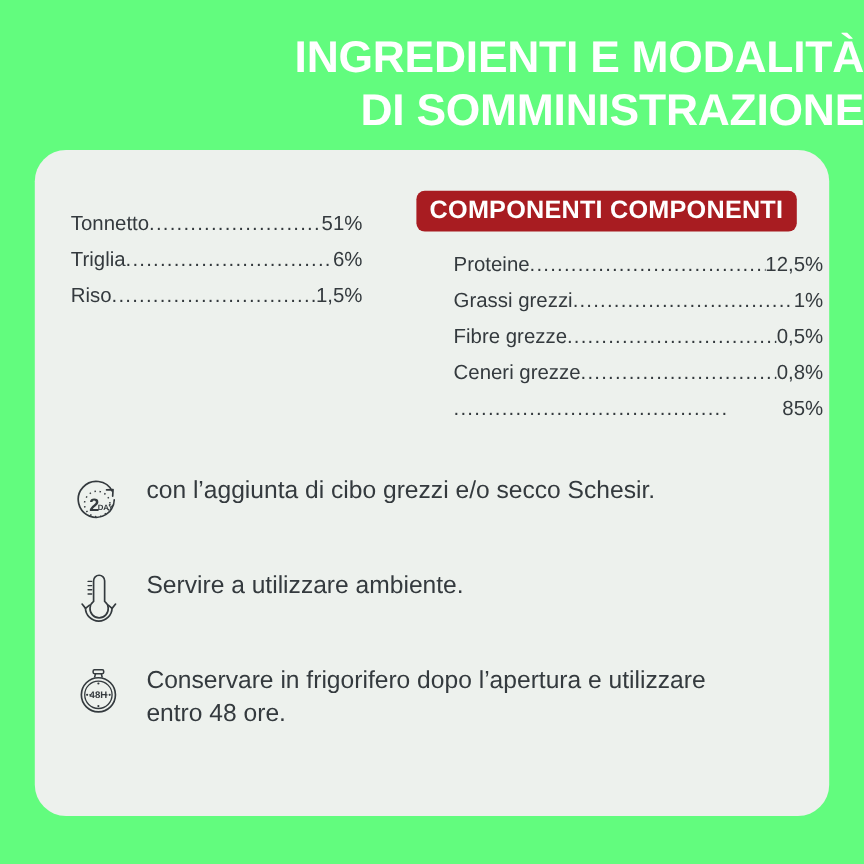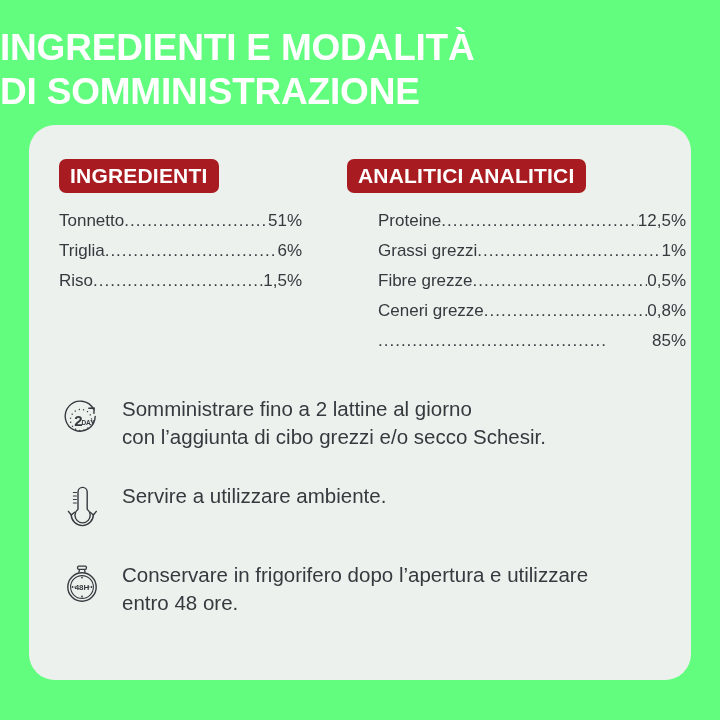--- a/index.html
+++ b/index.html
@@ -18,21 +18,21 @@
     width: 720px;
     height: 720px;
     background: #62fc7e;
   }
   
   .title-block {
     position: absolute;
     left: 0;
     top: 26px;
     width: 720px;
-    text-align: left;
+    text-align: right;
   }
   .title-line {
     display: block;
     color: #ffffff;
     font-family: "Liberation Sans", sans-serif;
     font-weight: bold;
     font-size: 37px;
     line-height: 44px;
     letter-spacing: -0.2px;
   }
@@ -146,42 +146,41 @@
 <div class="page">
 
   <div class="title-block">
     <span class="title-line">INGREDIENTI E MODALITÀ</span>
     <span class="title-line">DI SOMMINISTRAZIONE</span>
   </div>
 
   <div class="card">
 
     <div class="col-ingredients">
-      <span class="badge">INGREDIENTI</span>
       <ul class="spec-list">
         <li class="spec-row">
           <span class="spec-label">Tonnetto</span>
           <span class="spec-dots">..................................</span>
           <span class="spec-value">51%</span>
         </li>
         <li class="spec-row">
           <span class="spec-label">Triglia</span>
           <span class="spec-dots">..................................</span>
           <span class="spec-value">6%</span>
         </li>
         <li class="spec-row">
           <span class="spec-label">Riso</span>
           <span class="spec-dots">..................................</span>
           <span class="spec-value">1,5%</span>
         </li>
       </ul>
     </div>
 
     <div class="col-analytics">
-      <span class="badge">ANALITICI ANALITICI</span>
+      <span class="badge">COMPONENTI COMPONENTI</span>
       <ul class="spec-list">
         <li class="spec-row">
           <span class="spec-label">Proteine</span>
           <span class="spec-dots">........................................</span>
           <span class="spec-value">12,5%</span>
         </li>
         <li class="spec-row">
           <span class="spec-label">Grassi grezzi</span>
           <span class="spec-dots">........................................</span>
           <span class="spec-value">1%</span>
@@ -210,21 +209,20 @@
           <span class="tip-icon">
             <svg width="44" height="44" viewBox="0 0 44 44">
               <path d="M33.5 12.2 A15 15 0 1 0 35.2 19.5" fill="none" stroke="#343a3e" stroke-width="1.4" stroke-linecap="round"></path>
               <path d="M28.8 11.3 L34.2 11.0 L33.9 16.4" fill="none" stroke="#343a3e" stroke-width="1.4" stroke-linecap="round" stroke-linejoin="round"></path>
               <circle cx="21" cy="23" r="10.6" fill="none" stroke="#343a3e" stroke-width="1.3" stroke-dasharray="1.2 3.1"></circle>
               <text x="18.5" y="28.5" font-family="Liberation Sans, sans-serif" font-size="15" font-weight="bold" fill="#343a3e" text-anchor="middle">2</text>
               <text x="28" y="28" font-family="Liberation Sans, sans-serif" font-size="6.5" font-weight="bold" fill="#343a3e" text-anchor="middle">DAY</text>
             </svg>
           </span>
           <span class="tip-text">
-            <span class="l1">Somministrare fino a 2 lattine al giorno</span>
             <span class="l2">con l’aggiunta di cibo grezzi e/o secco Schesir.</span>
           </span>
         </li>
 
         <li class="tip">
           <span class="tip-icon">
             <svg width="44" height="46" viewBox="0 0 44 46">
               <path d="M18 9 a4.6 4.6 0 0 1 9.2 0 v17.2 a7.6 7.6 0 1 1 -9.2 0 Z" fill="none" stroke="#343a3e" stroke-width="1.4"></path>
               <line x1="13.4" y1="9.5" x2="16.4" y2="9.5" stroke="#343a3e" stroke-width="1.2" stroke-linecap="round"></line>
               <line x1="13.4" y1="13" x2="16.4" y2="13" stroke="#343a3e" stroke-width="1.2" stroke-linecap="round"></line>

